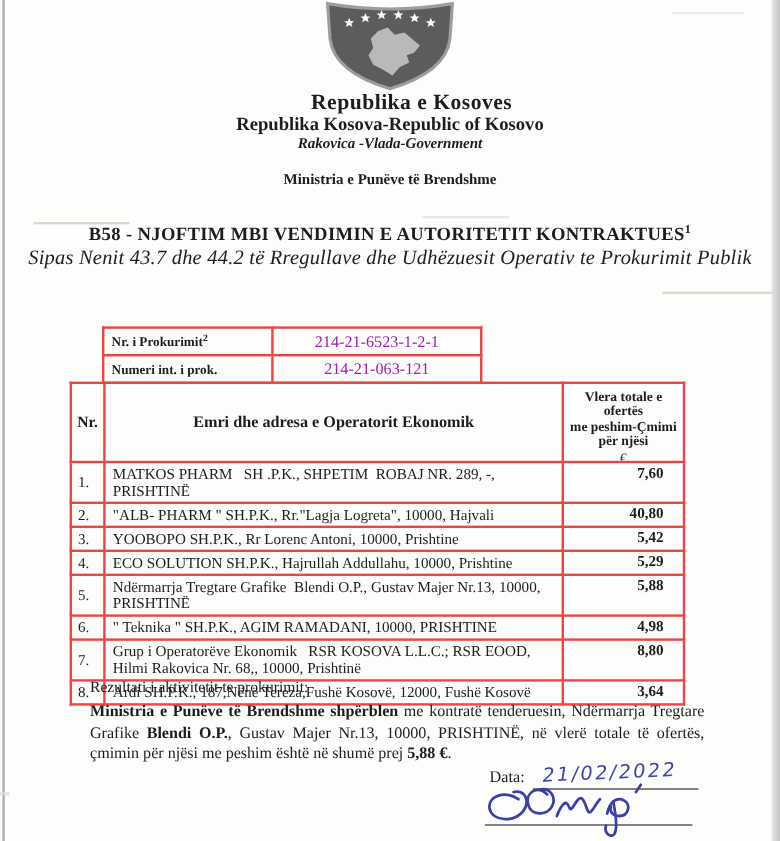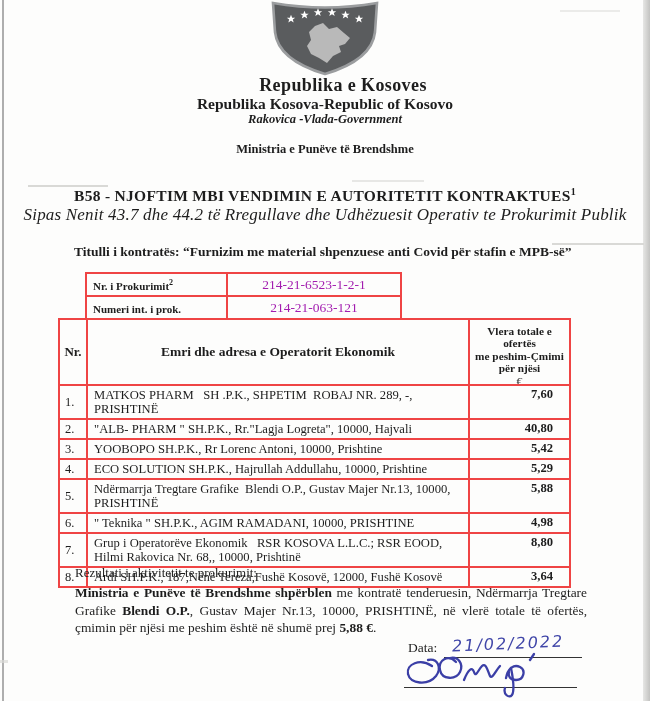--- a/index.html
+++ b/index.html
@@ -97,21 +97,20 @@
   </svg>
 
   <div class="center-text t1">Republika e Kosoves</div>
   <div class="center-text t2">Republika Kosova-Republic of Kosovo</div>
   <div class="center-text t3">Rakovica -Vlada-Government</div>
   <div class="center-text m1">Ministria e Punëve të Brendshme</div>
 
   <div class="center-text b58"><span>B58 - NJOFTIM MBI VENDIMIN E AUTORITETIT KONTRAKTUES</span><sup>1</sup></div>
   <div class="center-text sub">Sipas Nenit 43.7  dhe 44.2 të  Rregullave dhe Udhëzuesit Operativ te Prokurimit Publik</div>
 
-  <div class="contract">Titulli i kontratës: “Furnizim me material shpenzuese anti Covid për stafin e MPB-së”</div>
 
   <div class="proc-table">
     <table>
       <tbody>
           <tr>
         <td class="proc-label"><span>Nr. i Prokurimit</span><sup>2</sup></td>
         <td class="proc-value">214-21-6523-1-2-1</td>
       </tr>
       <tr>
         <td class="proc-label"><span>Numeri int. i prok.</span><sup></sup></td>

